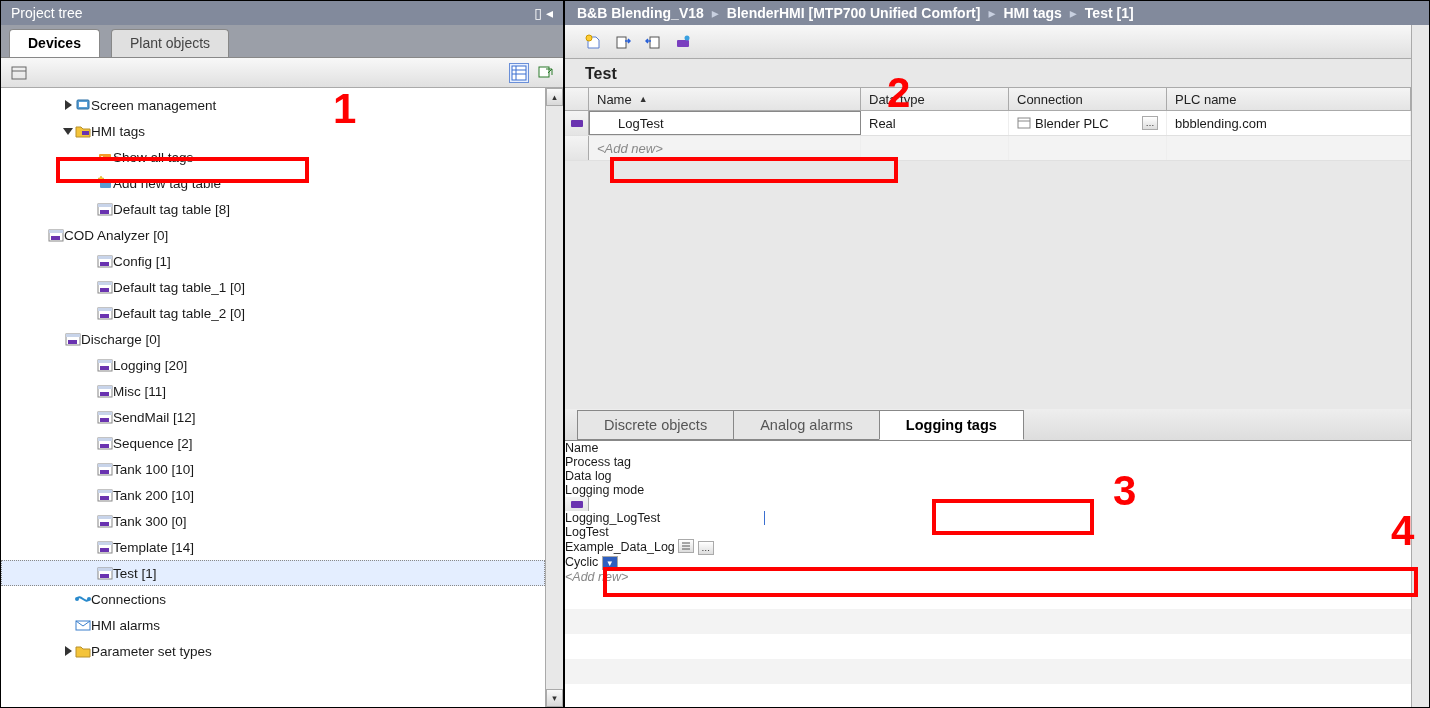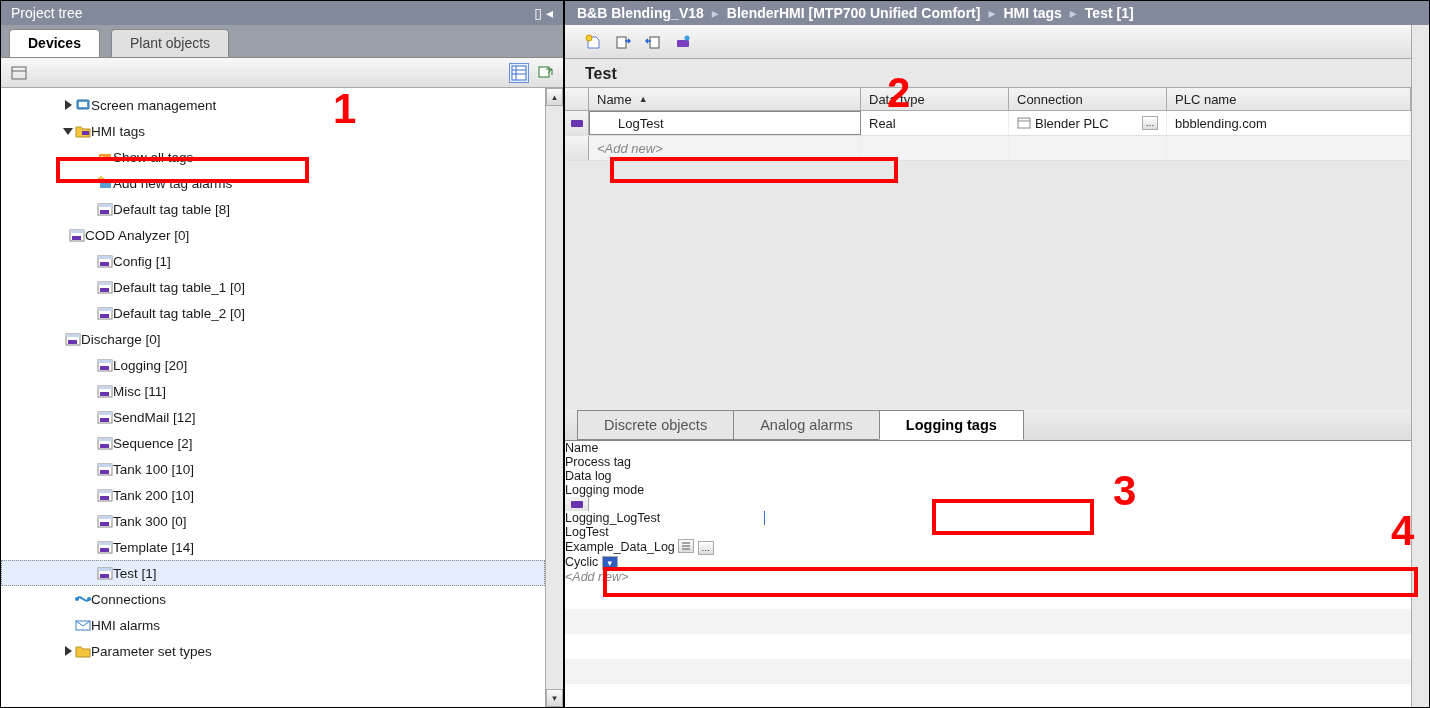--- a/index.html
+++ b/index.html
@@ -129,34 +129,34 @@
             <span class="lbl">Show all tags</span>
           </div>
           <div class="tree-item" style="padding-left: 84px;">
             <span style="display:inline-block;width:12px"></span>
             <span class="ti-icon">
               <svg width="16" height="16">
                 <rect x="3" y="5" width="11" height="8" fill="#5a9fd4" rx="1"></rect>
                 <path d="M4 1l1 2 2 .3-1.5 1.2.4 2L4 5.5 2.1 6.5l.4-2L1 3.3 3 3z" fill="#ffcc33" stroke="#c90" stroke-width=".5"></path>
               </svg>
             </span>
-            <span class="lbl">Add new tag alarms</span>
+            <span class="lbl">Add new tag table</span>
           </div>
           <div class="tree-item" style="padding-left: 84px;">
             <span style="display:inline-block;width:12px"></span>
             <span class="ti-icon">
               <svg width="16" height="16">
                 <rect x="1" y="3" width="14" height="11" fill="#fff" stroke="#888"></rect>
                 <rect x="1" y="3" width="14" height="3" fill="#c8d4ea"></rect>
                 <rect x="3" y="9" width="9" height="4" fill="#6a33b0"></rect>
               </svg>
             </span>
             <span class="lbl">Default tag table [8]</span>
           </div>
-          <div class="tree-item" style="padding-left: 56px; text-align: center;">
+          <div class="tree-item" style="padding-left: 35px; text-align: center;">
             <span style="display:inline-block;width:12px"></span>
             <span class="ti-icon">
               <svg width="16" height="16">
                 <rect x="1" y="3" width="14" height="11" fill="#fff" stroke="#888"></rect>
                 <rect x="1" y="3" width="14" height="3" fill="#c8d4ea"></rect>
                 <rect x="3" y="9" width="9" height="4" fill="#6a33b0"></rect>
               </svg>
             </span>
             <span class="lbl">COD Analyzer [0]</span>
           </div>

